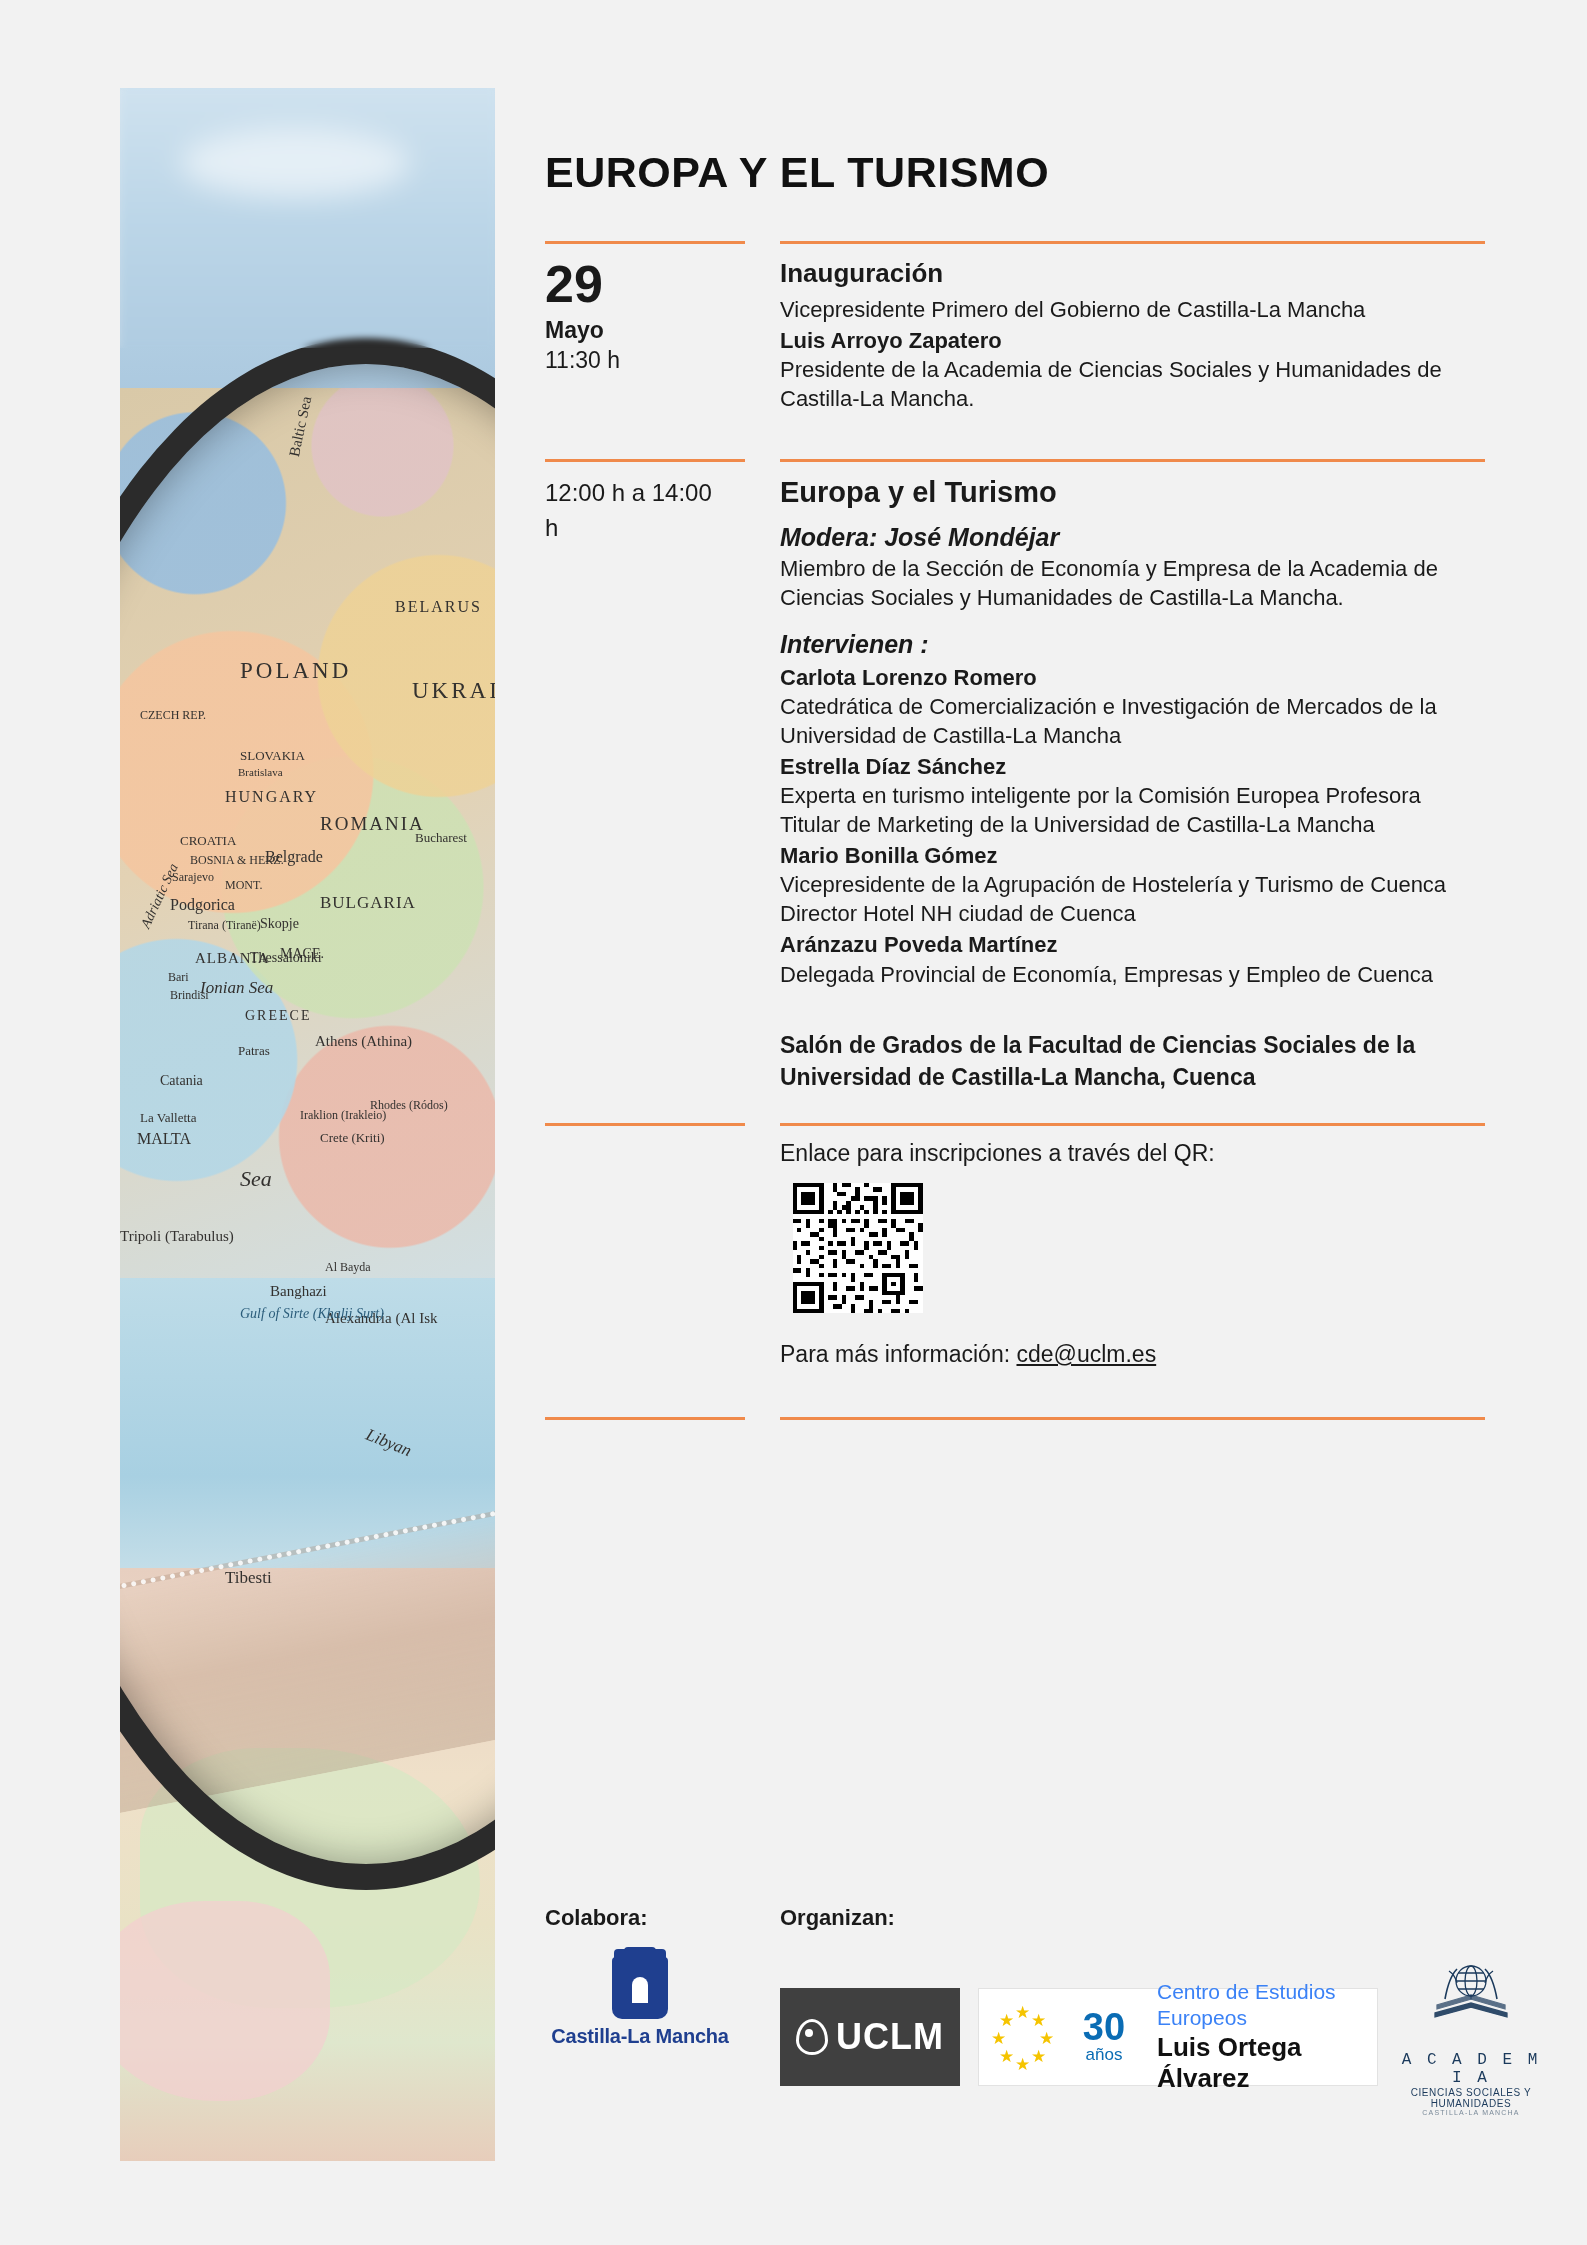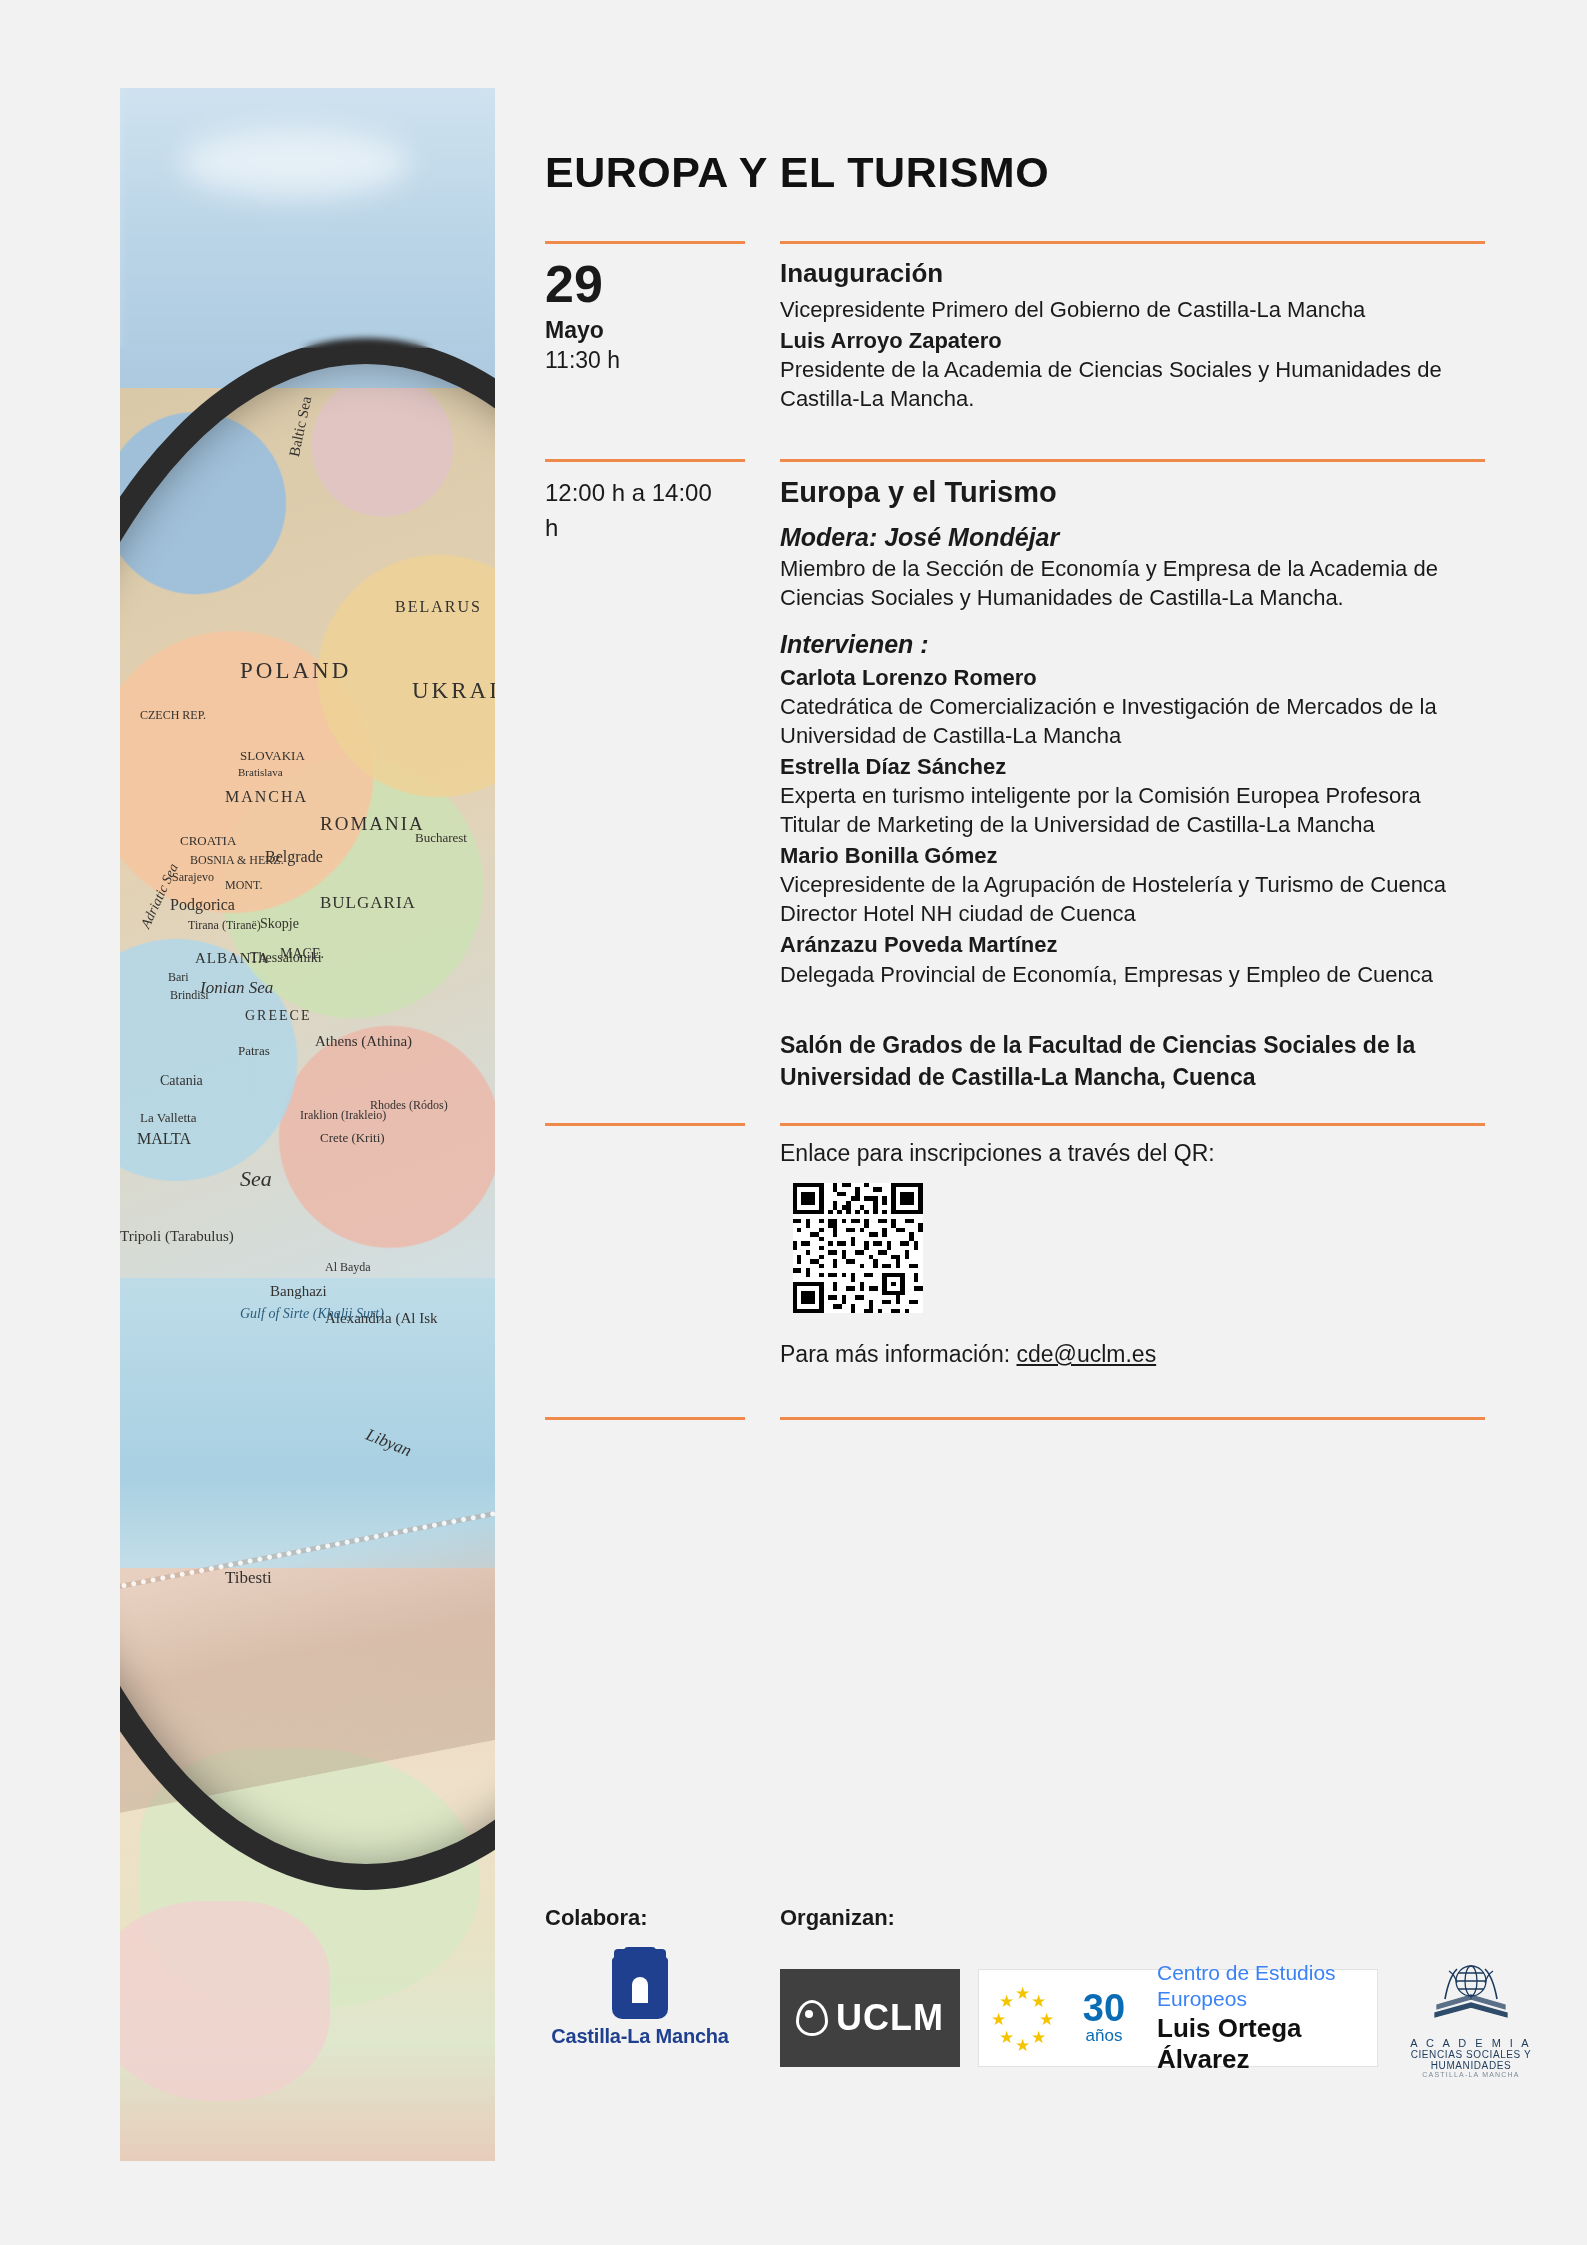--- a/index.html
+++ b/index.html
@@ -379,23 +379,24 @@
   
   .academia {
     width: 150px;
     text-align: center;
     color: #1b3a5c;
   }
   .academia .emblem {
     width: 92px; height: 74px; margin: 0 auto;
   }
   .academia .t1 {
-    font-size: 11px;
+    font-size: 16px;
     letter-spacing: 3px;
-    margin-top: 2px;
+    margin-top: 16px;
+    font-family: Liberation Mono, monospace;
   }
   .academia .t2 {
     font-size: 10px;
     letter-spacing: .6px;
   }
   .academia .t3 {
     font-size: 7px;
     letter-spacing: 1.2px;
     color: #7a8a99;
   }
@@ -413,21 +414,21 @@
     <div class="globe-rim"></div>
     <div class="map-blur-top"></div>
 
     <span class="map-label" style="left:150px;top:330px;font-size:15px;transform:rotate(-78deg);">Baltic Sea</span>
     <span class="map-label" style="left:120px;top:570px;font-size:23px;letter-spacing:3px;">POLAND</span>
     <span class="map-label" style="left:275px;top:510px;font-size:16px;letter-spacing:2px;">BELARUS</span>
     <span class="map-label" style="left:292px;top:590px;font-size:23px;letter-spacing:3px;">UKRAINE</span>
     <span class="map-label" style="left:20px;top:620px;font-size:12px;">CZECH REP.</span>
     <span class="map-label" style="left:120px;top:660px;font-size:13px;">SLOVAKIA</span>
     <span class="map-label" style="left:118px;top:678px;font-size:11px;">Bratislava</span>
-    <span class="map-label" style="left:105px;top:700px;font-size:16px;letter-spacing:2px;">MANCHA</span>
+    <span class="map-label" style="left:105px;top:700px;font-size:16px;letter-spacing:2px;">HUNGARY</span>
     <span class="map-label" style="left:200px;top:725px;font-size:19px;letter-spacing:2px;">ROMANIA</span>
     <span class="map-label" style="left:60px;top:745px;font-size:13px;">CROATIA</span>
     <span class="map-label" style="left:58px;top:765px;font-size:12px;margin-left:12px;">BOSNIA &amp; HERZ.</span>
     <span class="map-label" style="left:145px;top:760px;font-size:16px;">Belgrade</span>
     <span class="map-label" style="left:52px;top:782px;font-size:12px;">Sarajevo</span>
     <span class="map-label" style="left:105px;top:790px;font-size:12px;">MONT.</span>
     <span class="map-label" style="left:50px;top:808px;font-size:16px;">Podgorica</span>
     <span class="map-label" style="left:200px;top:805px;font-size:17px;letter-spacing:1px;">BULGARIA</span>
     <span class="map-label" style="left:68px;top:830px;font-size:12px;">Tirana (Tiranë)</span>
     <span class="map-label" style="left:140px;top:828px;font-size:14px;">Skopje</span>

